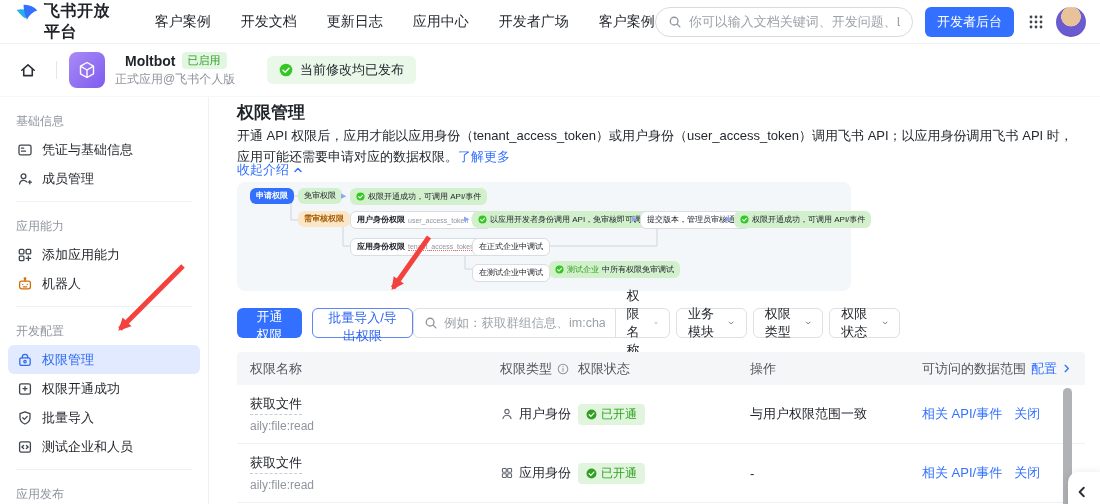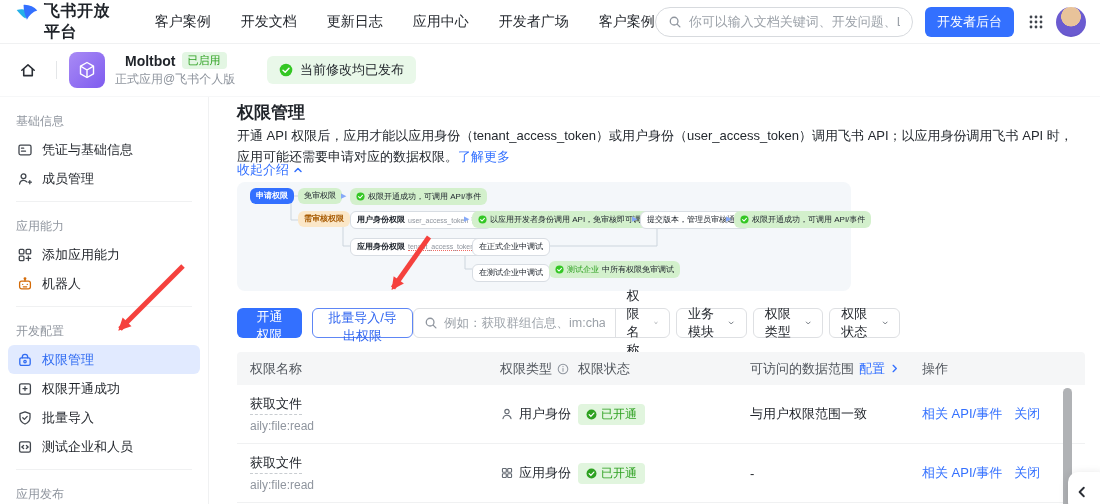--- a/index.html
+++ b/index.html
@@ -405,28 +405,28 @@
         <div class="th">权限名称</div>
         <div class="th">
           <span>权限类型</span>
           <svg width="12" height="12" viewBox="0 0 14 14" fill="none" stroke="#8f959e" stroke-width="1.2" stroke-linecap="round">
             <circle cx="7" cy="7" r="5.6"></circle>
               <path d="M7 6.4v3.2"></path>
               <circle cx="7" cy="4.2" r="0.7" fill="#8f959e" stroke="none"></circle>
           </svg>
         </div>
         <div class="th">权限状态</div>
+        <div class="th">操作</div>
         <div class="th">
           <span>可访问的数据范围</span>
           <span class="link">配置</span>
           <svg width="9" height="9" viewBox="0 0 10 10" fill="none" stroke="#3370ff" stroke-width="1.5" stroke-linecap="round" stroke-linejoin="round">
               <path d="M3.5 1.5 7 5 3.5 8.5"></path>
             </svg>
         </div>
-        <div class="th">操作</div>
       </div>
 
       <div class="tgrid trow">
         <div>
           <span class="pname">获取文件</span>
           <div class="pcode">aily:file:read</div>
         </div>
         <div class="type-cell">
           <svg width="14" height="14" viewBox="0 0 16 16" fill="none" stroke="#646a73" stroke-width="1.3" stroke-linecap="round">
             <circle cx="8" cy="5.2" r="2.5"></circle>

